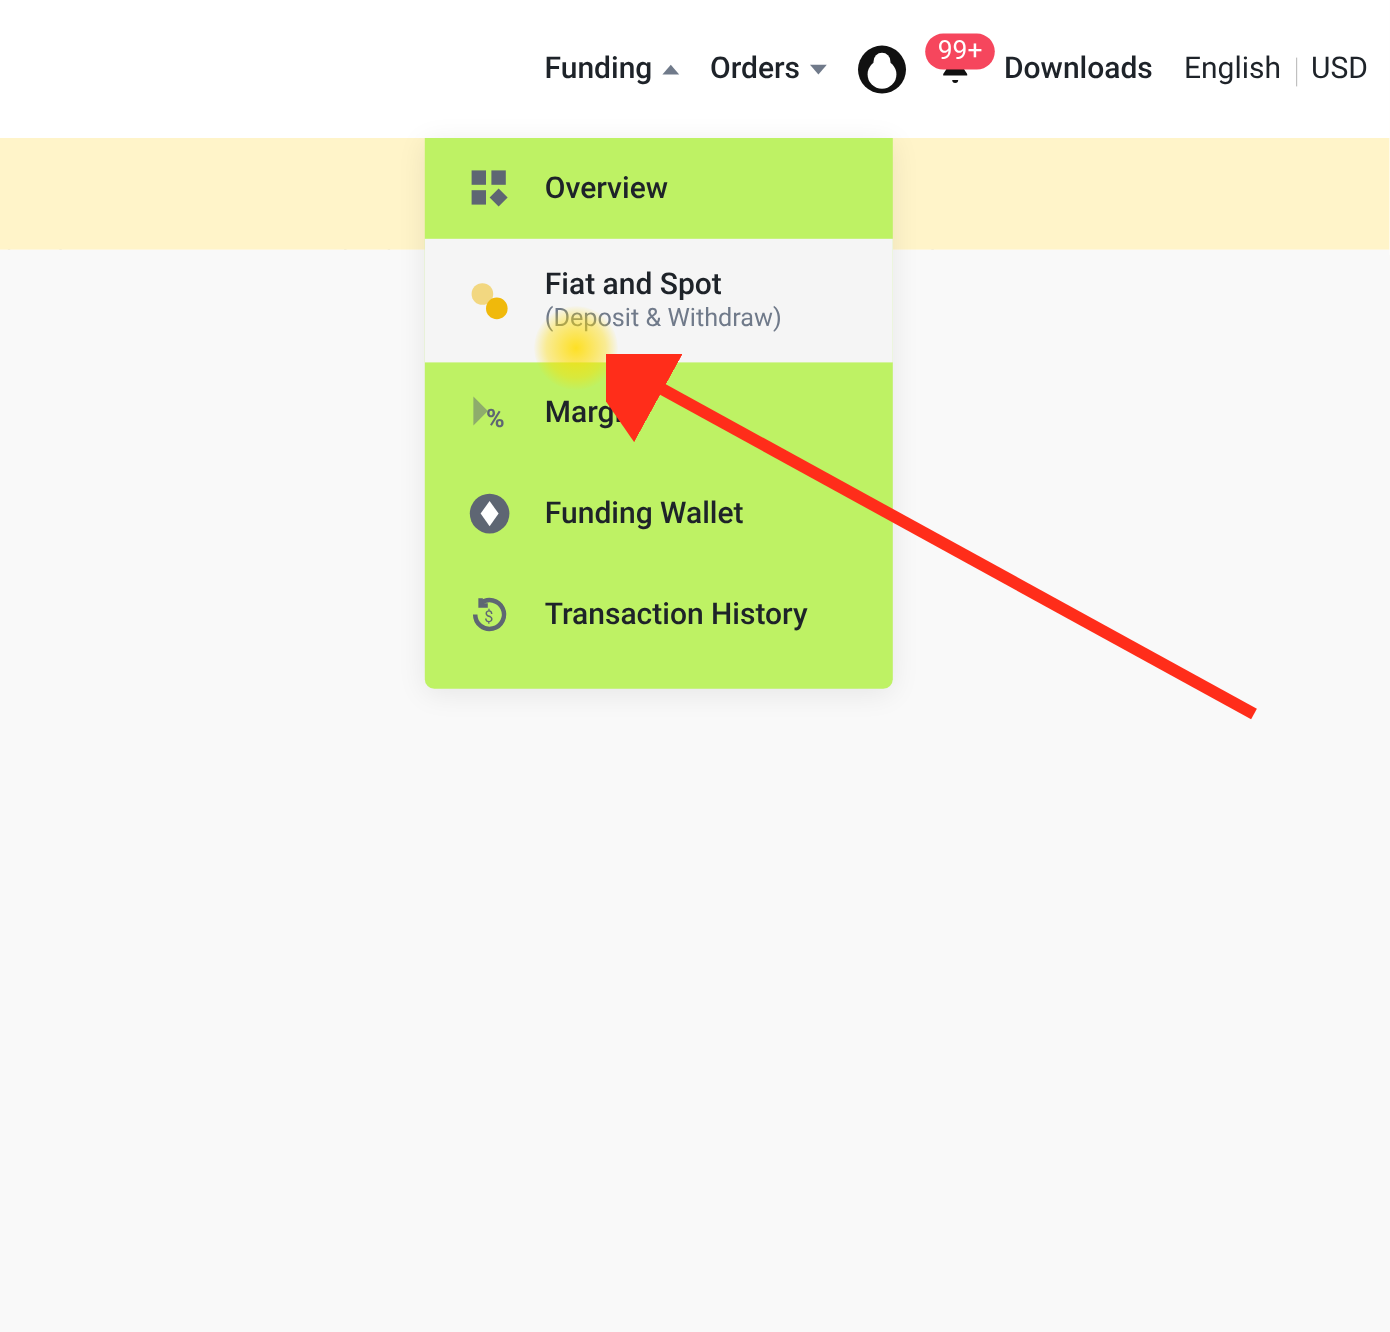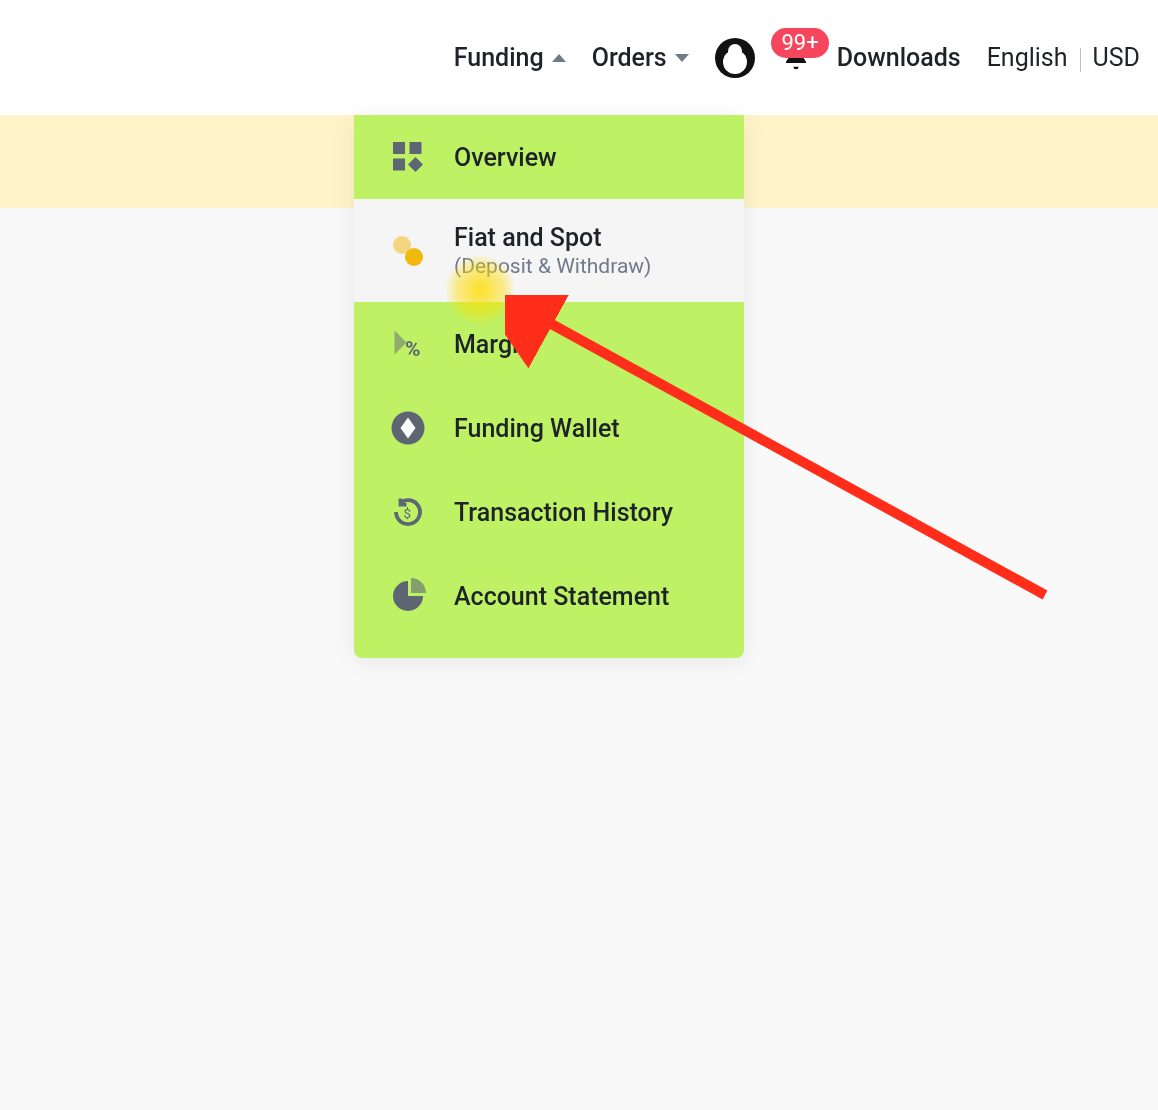--- a/index.html
+++ b/index.html
@@ -293,31 +293,20 @@
           <path d="M4 12a8 8 0 1 0 3-6.2"></path>
           <path d="M7 3v4h4"></path>
           <text x="9" y="16" font-size="9" fill="currentColor" stroke="none">$</text>
         </svg>
     </div>
     <div class="dd-text">
       <span class="dd-label">Transaction History</span>
     </div>
   </div>
 
-  <div class="dd-item">
-    <div class="dd-icon">
-      <svg viewBox="0 0 24 24" fill="currentColor">
-          <path d="M12 2a10 10 0 1 0 10 10h-10z"></path>
-          <path d="M14 0a10 10 0 0 1 10 10H14z" opacity="0.6"></path>
-        </svg>
-    </div>
-    <div class="dd-text">
-      <span class="dd-label">Account Statement</span>
-    </div>
-  </div>
 </div>
 
 <div class="highlight-spot"></div>
 
 <svg class="arrow" viewBox="0 0 560 320">
   <defs>
     <marker id="ah" markerWidth="12" markerHeight="12" refX="2" refY="5" orient="auto">
       <path d="M0 0 L10 5 L0 10 z" fill="#ff2d1a"></path>
     </marker>
   </defs>

